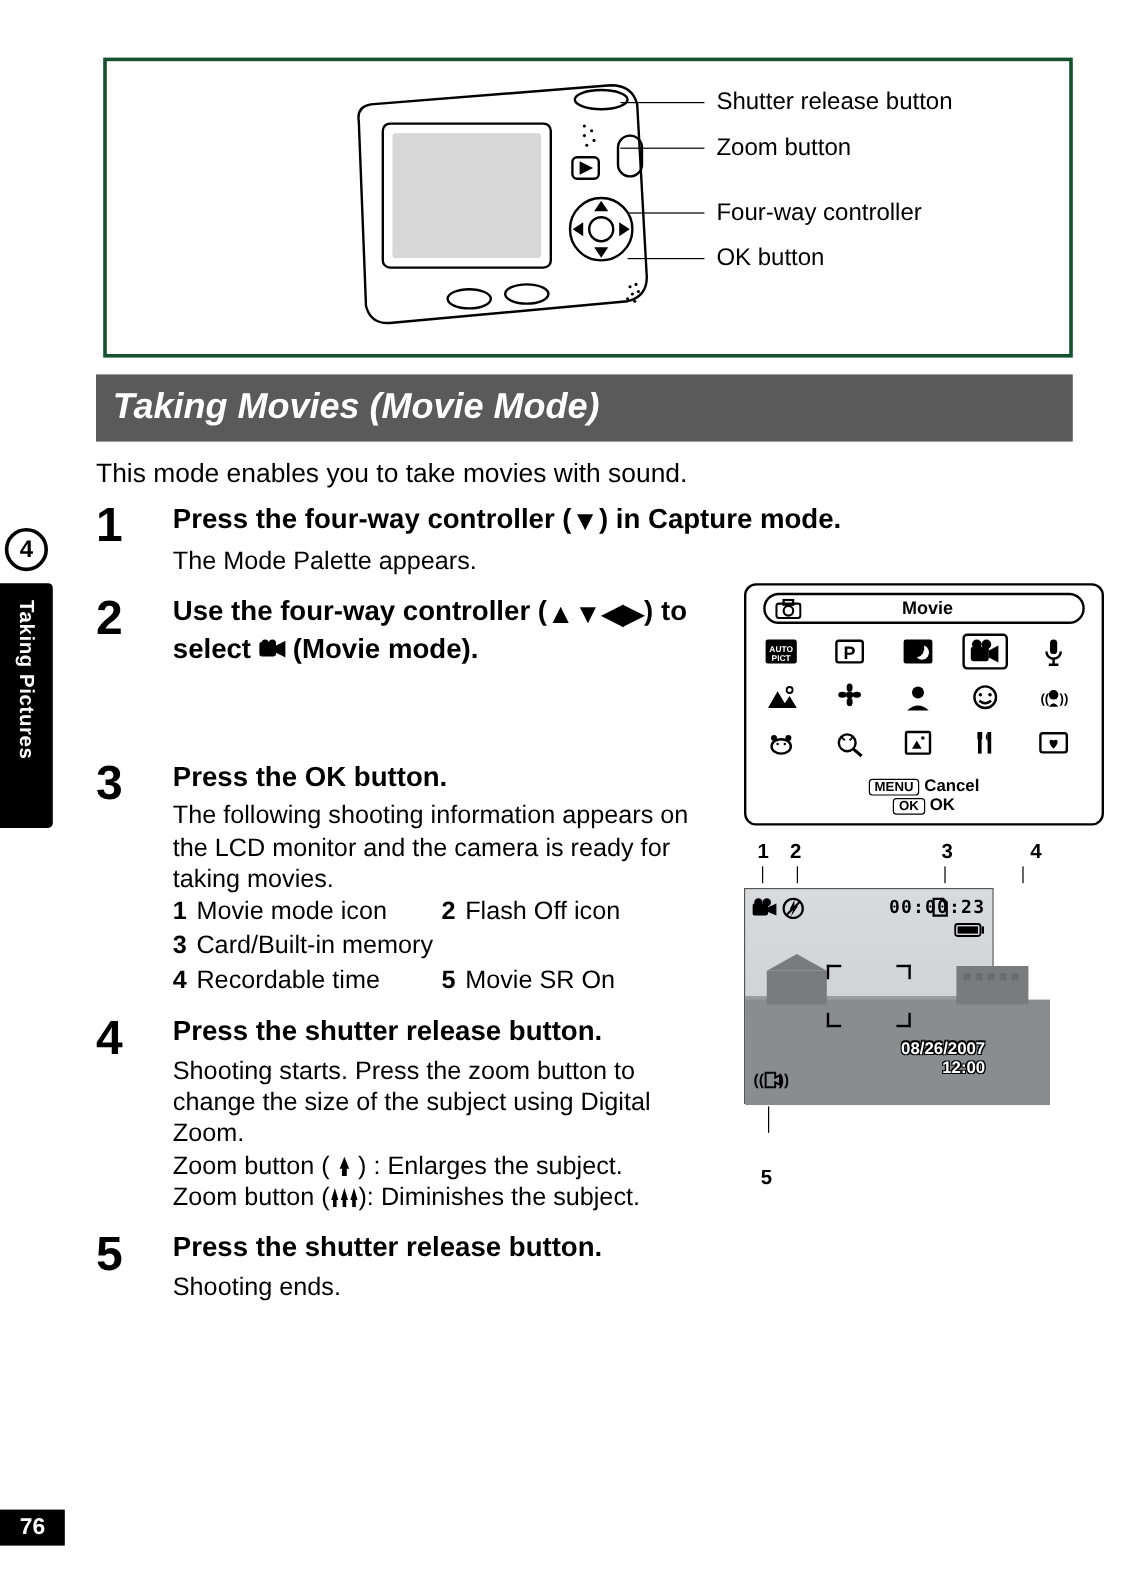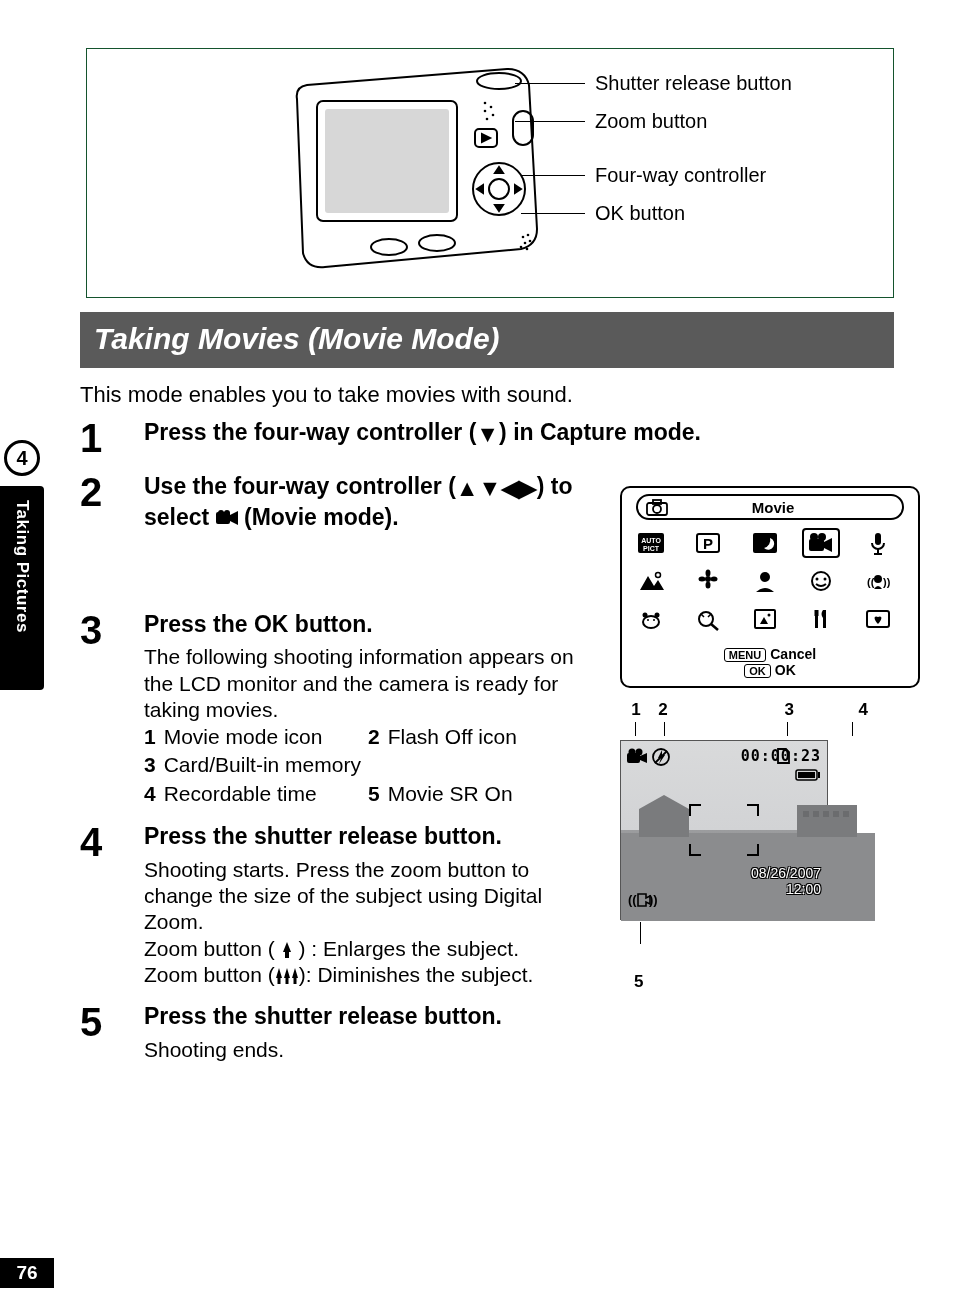--- a/index.html
+++ b/index.html
@@ -1,19 +1,19 @@
 <!DOCTYPE html>
 <html><head>
 <meta charset="utf-8">
 <style>
   * { box-sizing: border-box; margin: 0; padding: 0; }
   html, body { width: 954px; height: 1314px; font-family: Arial, Helvetica, sans-serif; background: #fff; color: #000; }
   .page { position: relative; width: 954px; height: 1314px; padding: 48px 60px 60px 80px; }
   
-  .diagram-box { border: 1px solid #14532d; padding: 16px 16px 20px 16px; margin-left: 6px; margin-bottom: 10px; position: relative; height: 250px; }
+  .diagram-box { border: 3px solid #14532d; padding: 16px 16px 20px 16px; margin-left: 6px; margin-bottom: 10px; position: relative; height: 250px; }
   .camera-art { position: absolute; left: 190px; top: 10px; width: 290px; height: 220px; }
   .callouts { position: absolute; top: 24px; left: 508px; font-size: 20px; line-height: 1; }
   .callout-row { display: flex; align-items: center; margin-bottom: 18px; height: 20px; }
   .callout-line { border-top: 1.5px solid #000; margin-right: 10px; }
   
   .section-bar { background: #5a5a5a; color: #fff; font-size: 30px; font-weight: bold; font-style: italic; padding: 10px 14px 12px 14px; margin-top: 14px; }
   .intro { font-size: 22px; margin: 14px 0 10px 0; }
   
   .steps { margin-left: 0; }
   .step { display: flex; margin-bottom: 14px; }
@@ -38,21 +38,21 @@
   .key-box { border: 1.5px solid #000; border-radius: 3px; padding: 0 4px; font-size: 11px; font-weight: bold; margin-right: 4px; }
   
   .preview-wrap { margin-top: 12px; }
   .preview-markers { display:flex; font-size:17px; font-weight:bold; padding:0 4px; margin-bottom: 2px; }
   .pm { text-align:center; }
   .tick-row { display:flex; padding:0 4px; margin-bottom:4px; }
   .tick { width:1px; height:14px; background:#000; }
   .preview { width: 208px; height: 180px; background: linear-gradient(#d9dadb 0%, #d2d3d5 50%, #9b9c9e 50%, #8e8f91 100%); position: relative; border: 1px solid #555; }
   .pv-ic { position: absolute; font-size: 18px; color:#000; }
   .rec-time { position:absolute; top:6px; right:6px; font-family: monospace; font-size:15px; font-weight:bold; letter-spacing:1px; }
-  .date-stamp { position:absolute; bottom:22px; right:6px; font-size:14px; font-weight:normal; color:#fff; text-shadow:1px 1px 0 #000, -1px -1px 0 #000, 1px -1px 0 #000, -1px 1px 0 #000; text-align:right; }
+  .date-stamp { position:absolute; bottom:22px; right:6px; font-size:14px; font-weight:bold; color:#fff; text-shadow:1px 1px 0 #000, -1px -1px 0 #000, 1px -1px 0 #000, -1px 1px 0 #000; text-align:right; }
   .focus-frame { position:absolute; left:50%; top:50%; width:70px; height:52px; transform:translate(-50%,-50%); }
   .fc { position:absolute; width:12px; height:12px; border-color:#000; border-style:solid; }
   .fc.tl{top:0;left:0;border-width:2px 0 0 2px;} .fc.tr{top:0;right:0;border-width:2px 2px 0 0;}
   .fc.bl{bottom:0;left:0;border-width:0 0 2px 2px;} .fc.br{bottom:0;right:0;border-width:0 2px 2px 0;}
   .five-lbl { font-size:17px; font-weight:bold; margin-top: 28px; margin-left: 14px; }
   .five-tick { width:1px; height:22px; background:#000; margin-left: 20px; margin-top:2px; }
   
   .side-tab { position: absolute; left: 0; top: 440px; width: 44px; height: 250px; }
   .side-num-b { width: 36px; height: 36px; border: 3px solid #000; border-radius: 999px; display:flex; align-items:center; justify-content:center; font-weight:bold; font-size:20px; background:#fff; margin: 0 0 10px 4px; }
   .side-bar { background: #000; width: 44px; height: 204px; position: relative; border-radius: 0 4px 4px 0; }
@@ -132,20 +132,21 @@
   <p class="intro">This mode enables you to take movies with sound.</p>
 
   <div class="steps">
 
     <div class="step">
       <div class="step-num">1</div>
       <div class="step-body">
         <div class="step-head">
           <span>Press the four-way controller (</span><span class="inline-ic">▼</span><span>) in Capture mode.</span>
         </div>
+        <div class="step-sub">The Mode Palette appears.</div>
       </div>
     </div>
 
     <div class="step">
       <div class="step-num">2</div>
       <div class="step-body" style="max-width:440px;">
         <div class="step-head">
           <span>Use the four-way controller (</span><span class="inline-ic">▲▼◀▶</span><span>) to select </span><span class="inline-ic"><svg width="22" height="18" viewBox="0 0 22 18">
                 <rect x="0" y="3" width="14" height="12" rx="2" fill="#000"></rect>
                 <polygon points="14,6 22,2 22,16 14,12" fill="#000"></polygon>

